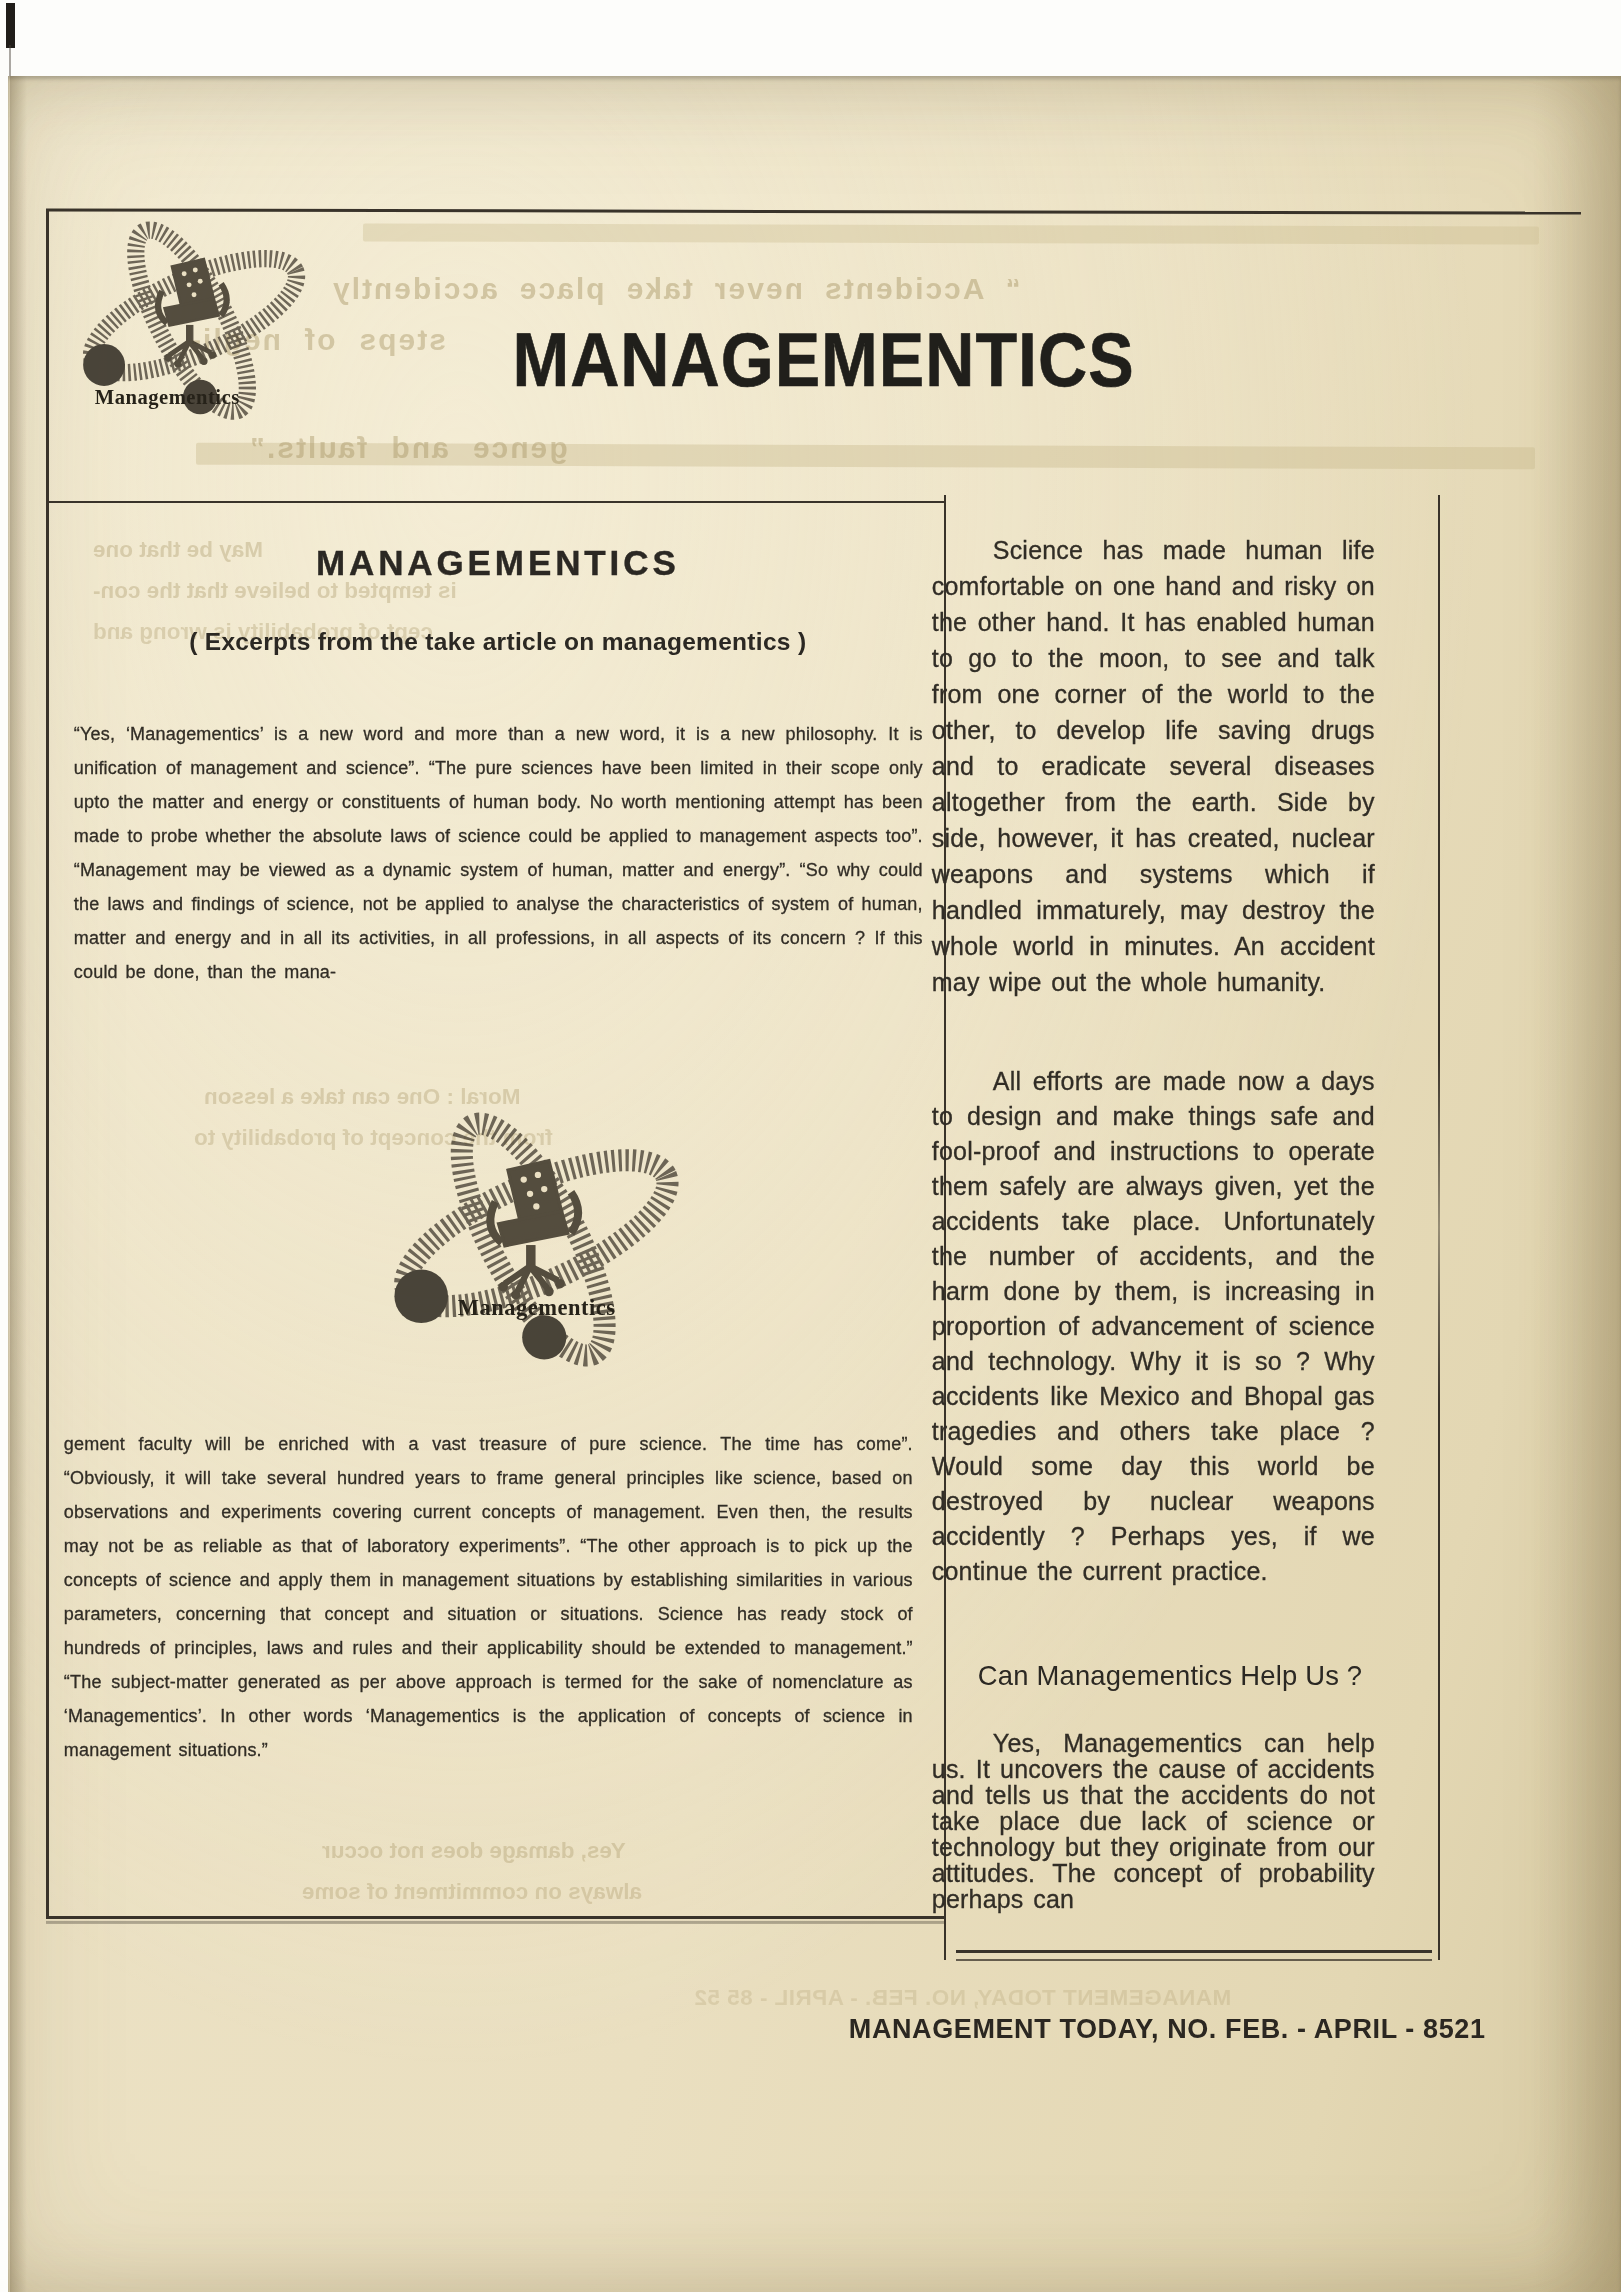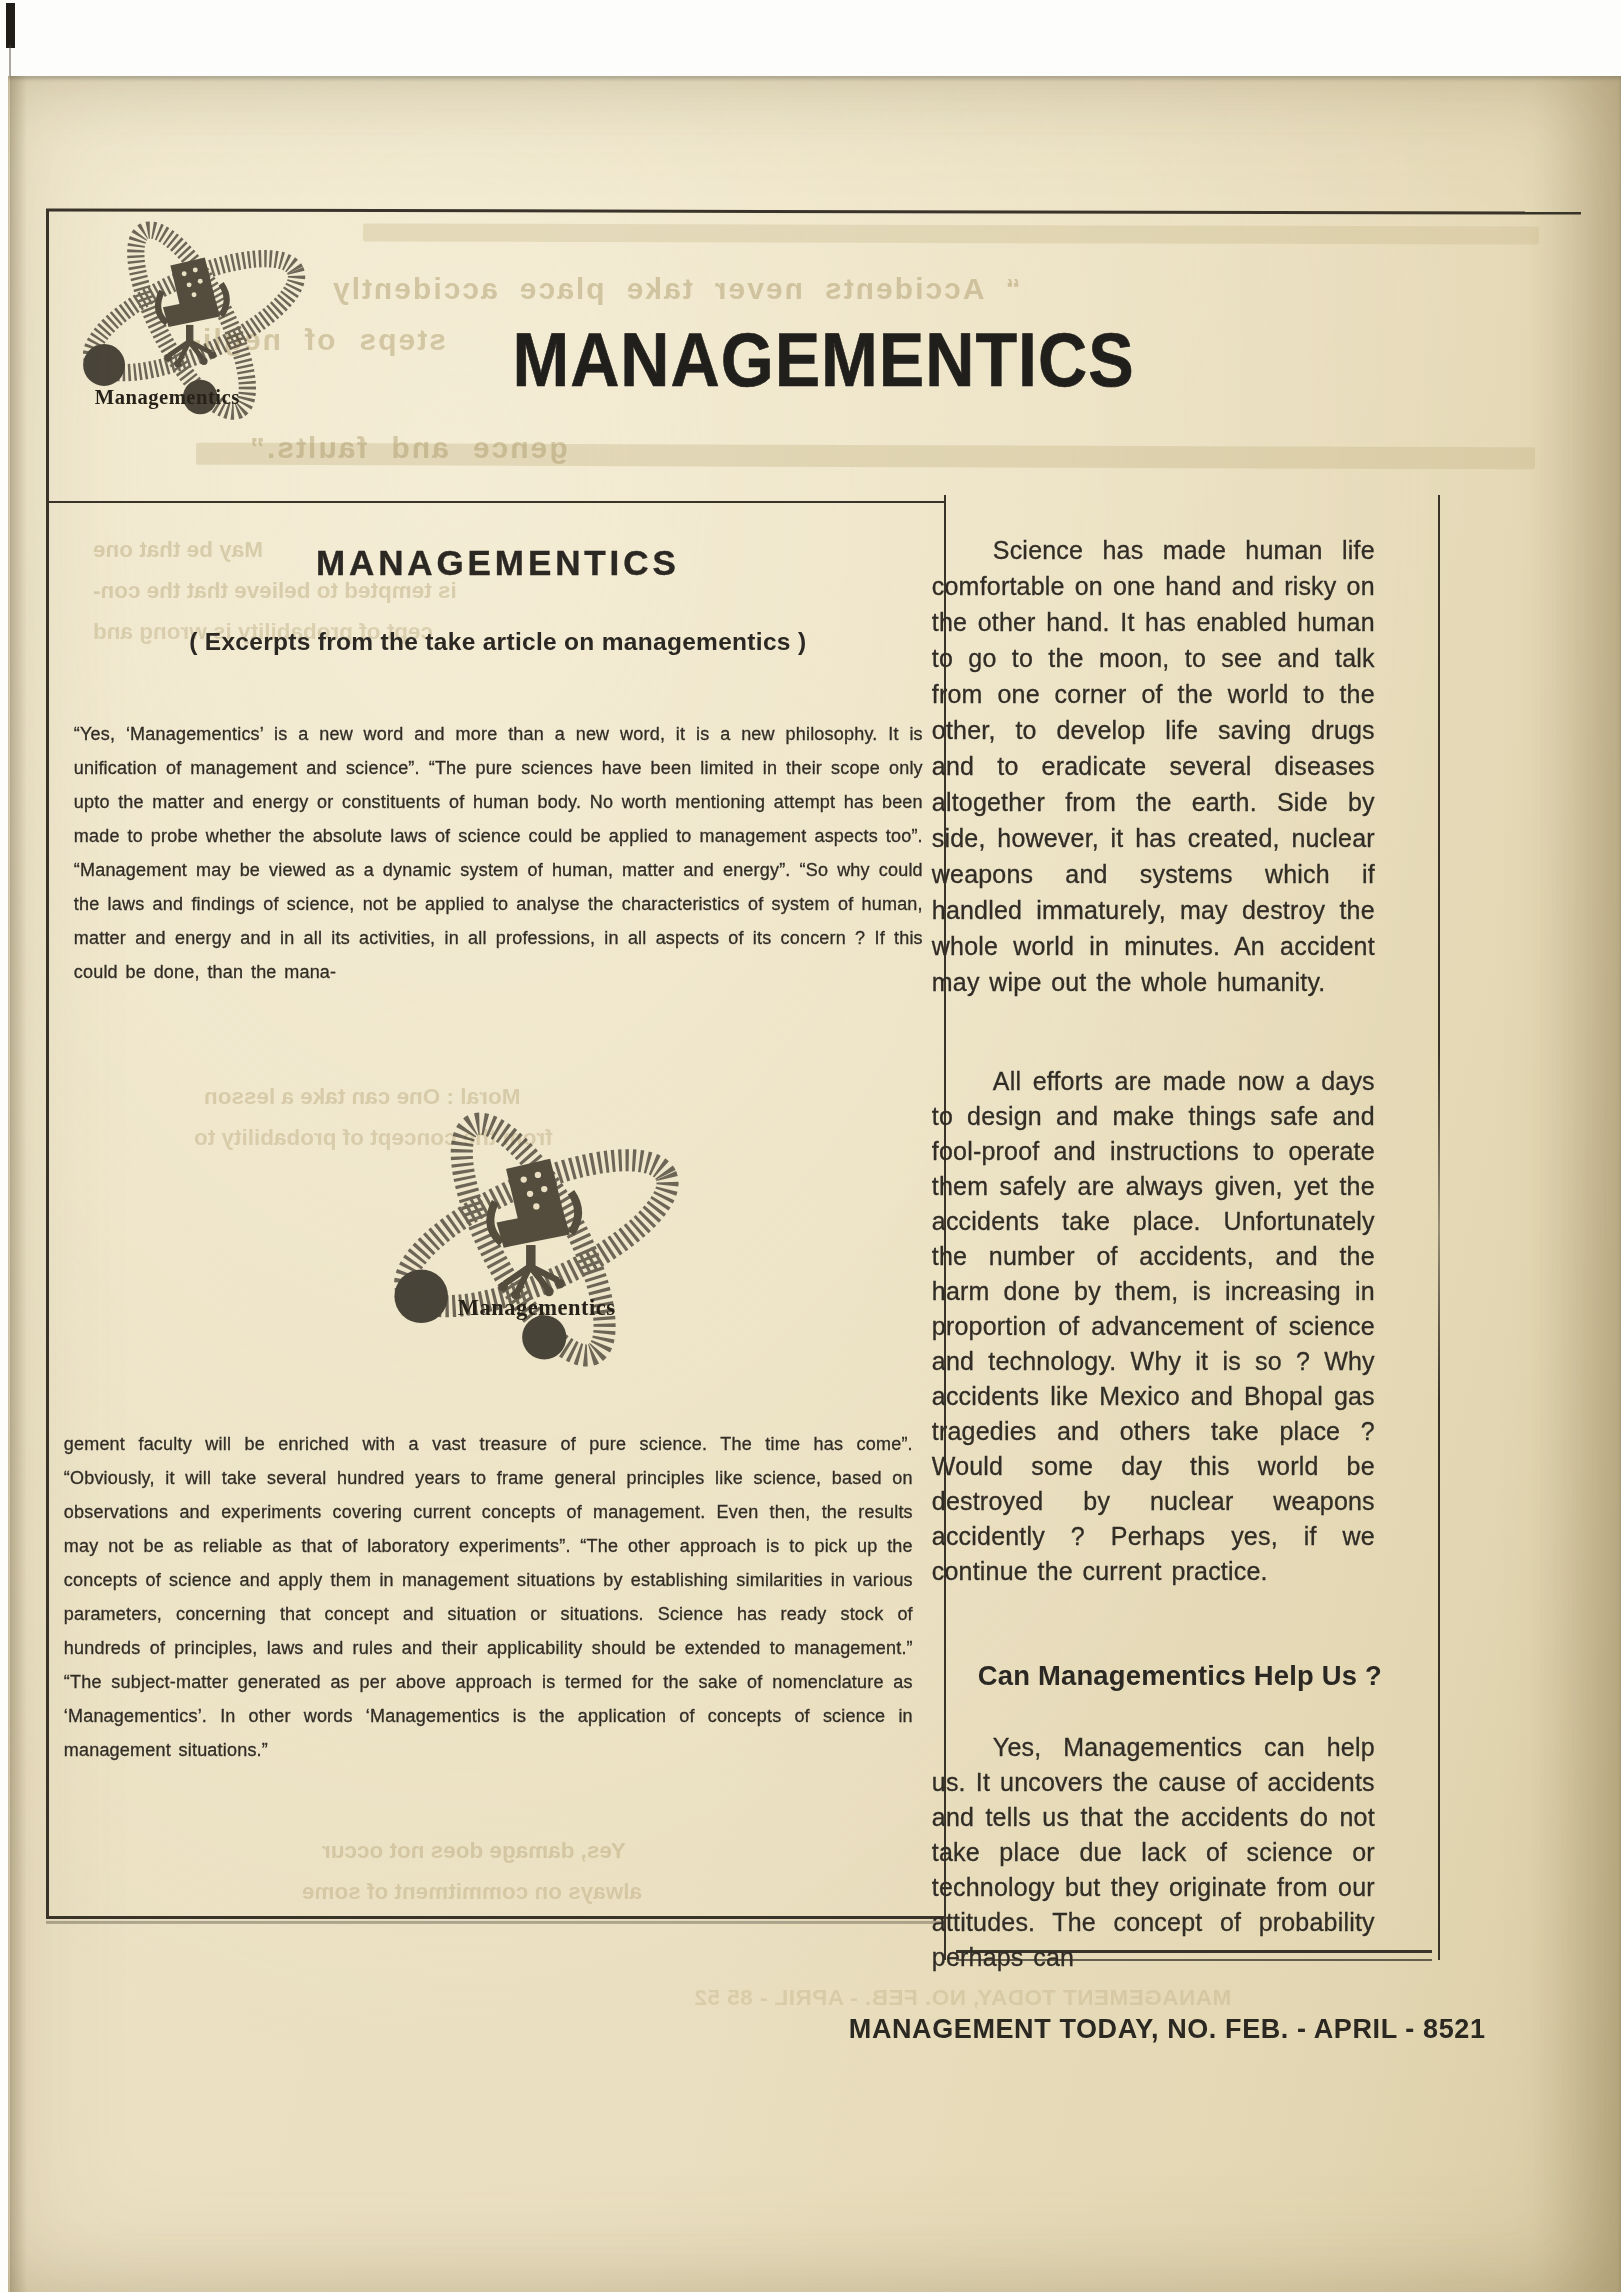--- a/index.html
+++ b/index.html
@@ -80,23 +80,23 @@
   }
   .lc-p1{left:66px;top:623px;width:849px;}
   .lc-p2{left:56px;top:1333px;width:849px;}
 
   
   .rc-p{left:924px;width:443px;font-size:25px;}
   .rc-p1{top:431px;line-height:36px;text-indent:61px;}
   .rc-p2{top:963px;line-height:35px;text-indent:61px;}
   .rc-heading{
     position:absolute;left:970px;top:1584px;width:451px;
-    font-size:27.4px;font-weight:700;color:#2b2823;letter-spacing:0.2px;
-  }
-  .rc-p3{top:1629px;line-height:35px;text-indent:61px;}
+    font-size:27.4px;font-weight:400;color:#2b2823;letter-spacing:0.2px;
+  }
+  .rc-p3{top:1629px;line-height:26px;text-indent:61px;}
 
   
   .footer{
     position:absolute;left:820px;top:1938px;width:610px;
     display:flex;justify-content:space-between;align-items:baseline;
     font-weight:700;color:#2b2721;font-size:27px;letter-spacing:0.6px;white-space:nowrap;margin-left:21px;
   }
 
   
   .bleed{

